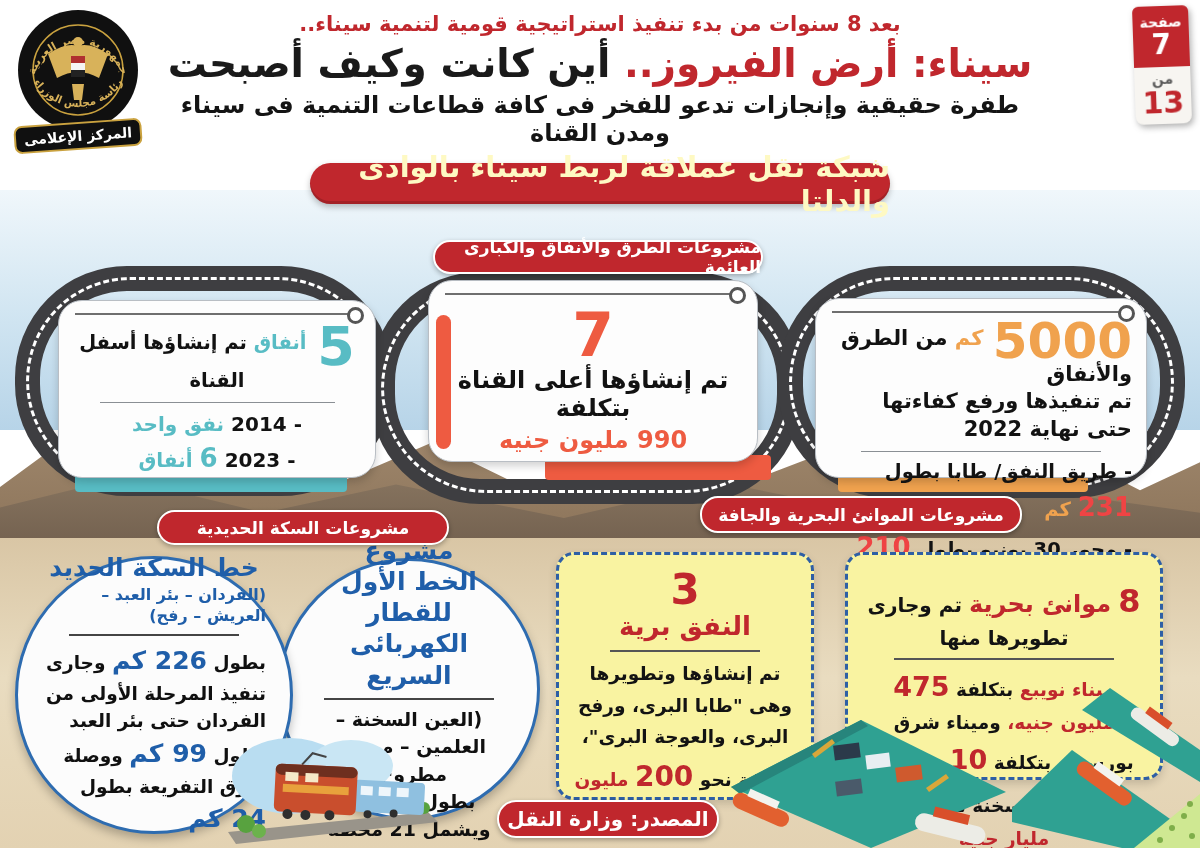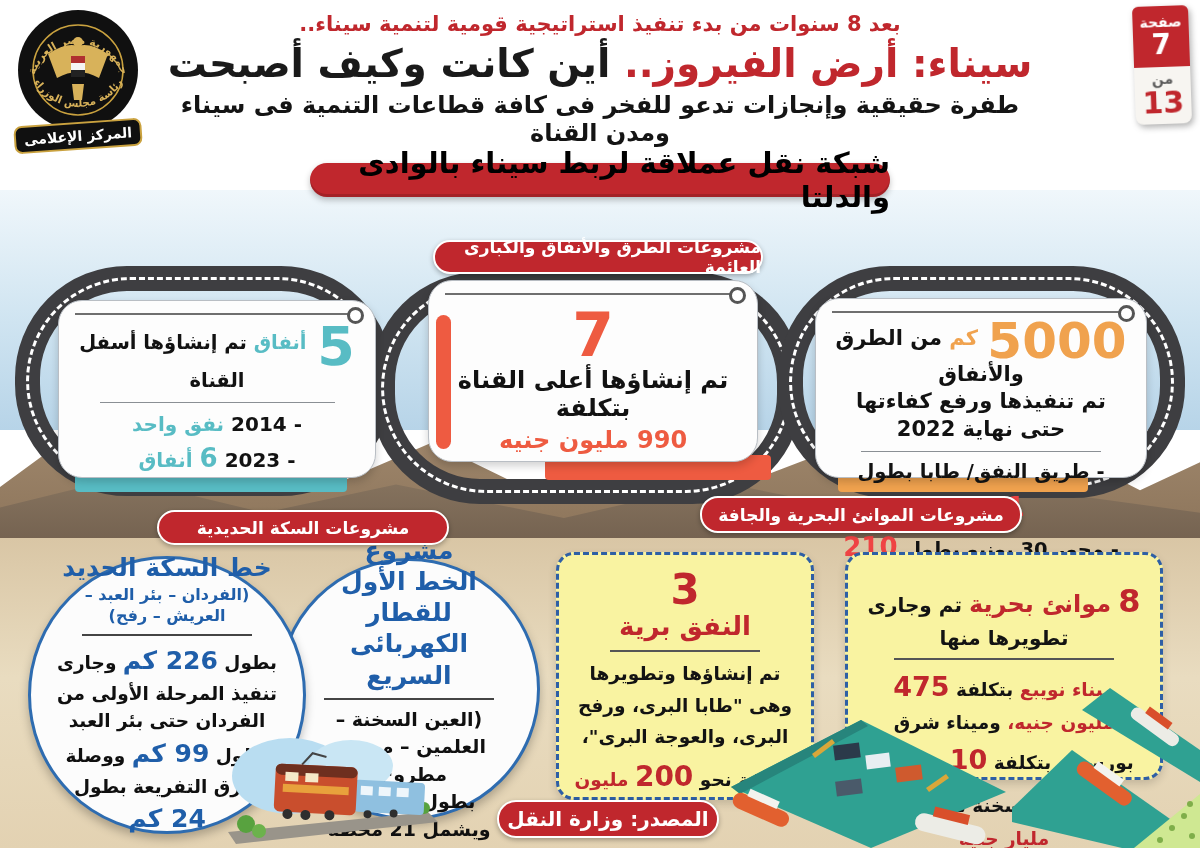--- a/index.html
+++ b/index.html
@@ -36,22 +36,22 @@
   .page-badge .pb-white { background:#f7f5f1; border-radius:0 0 8px 8px; text-align:center; padding:4px 2px 6px; }
   .page-badge .pb-white .lbl { font-size:14px; color:#5a5a5a; display:block; }
   .page-badge .pb-white .num { font-size:30px; color:#c0272d; display:block; line-height:1.05; }
 
   .header-block { position:absolute; left:160px; right:160px; top:12px; text-align:center; z-index:9; }
   .kicker { color:#c0272d; font-size:21px; margin-bottom:6px; }
   .title { font-size:39px; line-height:1.15; color:#1a1a1a; }
   .title .red { color:#c0272d; }
   .subtitle { font-size:24px; color:#141414; margin-top:4px; }
 
-  .main-banner { position:absolute; left:310px; top:163px; width:580px; height:34px; z-index:9;
-    background:#c0272d; border-radius:26px; color:#000000; font-size:29px;
+  .main-banner { position:absolute; left:310px; top:163px; width:580px; height:41px; z-index:9;
+    background:#c0272d; border-radius:26px; color:#fef9c3; font-size:29px;
     display:flex; align-items:center; justify-content:center;
     box-shadow:0 3px 6px rgba(0,0,0,.25), inset 0 -3px 0 rgba(0,0,0,.15); }
 
   .section-pill { position:absolute; z-index:9; background:#c0272d; border:2.5px solid #fff;
     border-radius:18px; color:#fff; display:flex; align-items:center; justify-content:center;
     box-shadow:0 2px 5px rgba(0,0,0,.3); font-size:17px; }
   .pill-roads   { left:433px; top:240px; width:330px; height:34px; }
   .pill-rail    { left:157px; top:510px; width:292px; height:35px; }
   .pill-ports   { left:700px; top:496px; width:322px; height:37px;text-align:center; }
   .pill-source  { left:497px; top:800px; width:222px; height:38px; font-size:20px; border-radius:20px; }
@@ -83,36 +83,36 @@
   .card-bridges { left:428px; top:280px; width:330px; height:182px; padding:26px 20px 8px; }
   .orange-side  { position:absolute; right:auto; left:7px; top:34px; bottom:12px; width:15px;
     background:#ee5b41; border-radius:8px; }
   .accent-or    { left:545px; top:455px; width:226px; height:25px; background:#ee5b41; }
   .b-row  { display:flex; flex-direction:row; justify-content:center; align-items:center; gap:10px; }
   .b-num  { font-size:60px; color:#ee5b41; line-height:.95; }
   .b-unit { font-size:26px; color:#ee5b41; margin-top:14px; }
   .b-line1 { font-size:24px; color:#121212; margin-top:2px; }
   .b-line2 { font-size:24px; color:#ee5b41; margin-top:4px; }
 
-  .card-km { left:815px; top:298px; width:332px; height:180px; padding:22px 14px 8px; }
+  .card-km { left:815px; top:298px; width:332px; height:180px; padding:22px 14px 8px;text-align:right; }
   .accent-or2 { left:838px; top:466px; width:250px; height:26px; background:#f0a24e; }
   .k-para { font-size:21px; color:#121212; line-height:1.3; }
   .k-num  { font-size:50px; color:#f0a24e; vertical-align:-13px; line-height:.8; margin-left:2px; letter-spacing:-1px; }
   .orange { color:#f0a24e; }
   .k-div  { width:240px; margin:8px auto 5px; border-top:1.5px solid #8a8f94; }
   .k-bullet { font-size:19.5px; color:#121212; line-height:1.55; }
   .k-bullet .num { font-size:26px; color:#ef4444; }
 
   
   .circle { position:absolute; border-radius:50%; background:#fcfcfc;
     border:3px solid #2e6cb0; box-shadow:0 5px 10px rgba(0,0,0,.25);
     display:flex; flex-direction:column; align-items:center; justify-content:center;
     text-align:center; }
   .circle-hst  { left:278px; top:558px; width:262px; height:262px; z-index:5; padding:0 26px; }
-  .circle-rail { left:28px;  top:556px; width:278px; height:278px; z-index:6; padding:0 24px; }
+  .circle-rail { left:15px;  top:556px; width:278px; height:278px; z-index:6; padding:0 24px;text-align:right; }
   .c-title { color:#1f5ea9; font-size:25px; line-height:1.25; }
   .c-route { color:#1f5ea9; font-size:16px; line-height:1.3; margin-top:2px; }
   .c-div { width:170px; border-top:2px solid #444; margin:7px auto 6px; }
   .c-body { color:#101010; font-size:18.5px; line-height:1.5; }
   .c-body .bnum { color:#1f5ea9; font-size:25px; }
   .c-route-black { color:#101010; font-size:19px; line-height:1.45; }
 
   
   .ycard { position:absolute; z-index:6; background:#f9f3a1; border:3px dashed #2e5fa5;
     border-radius:18px; text-align:center; box-shadow:0 4px 8px rgba(0,0,0,.15); }

